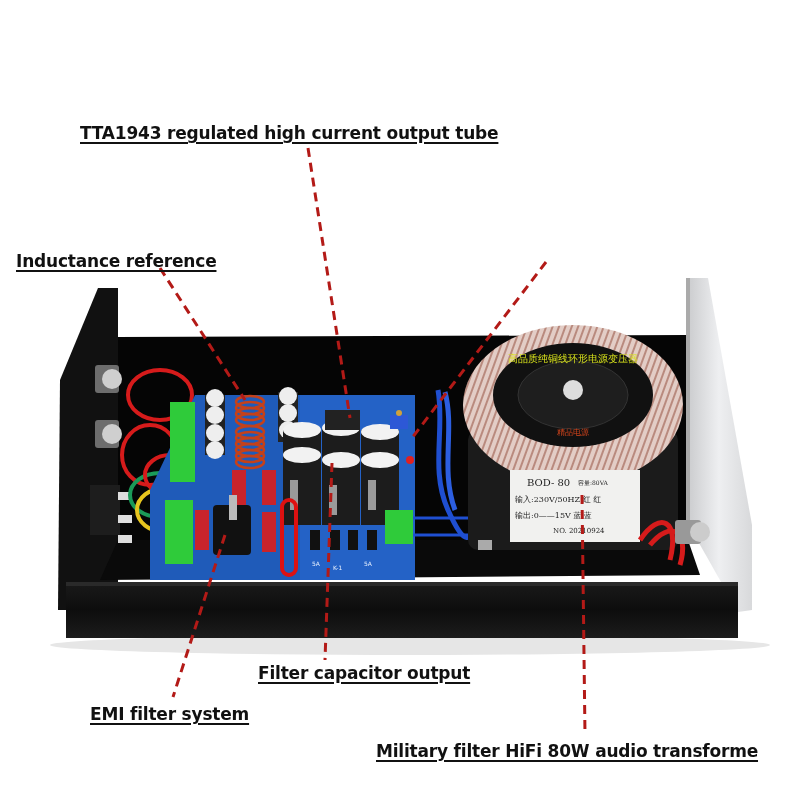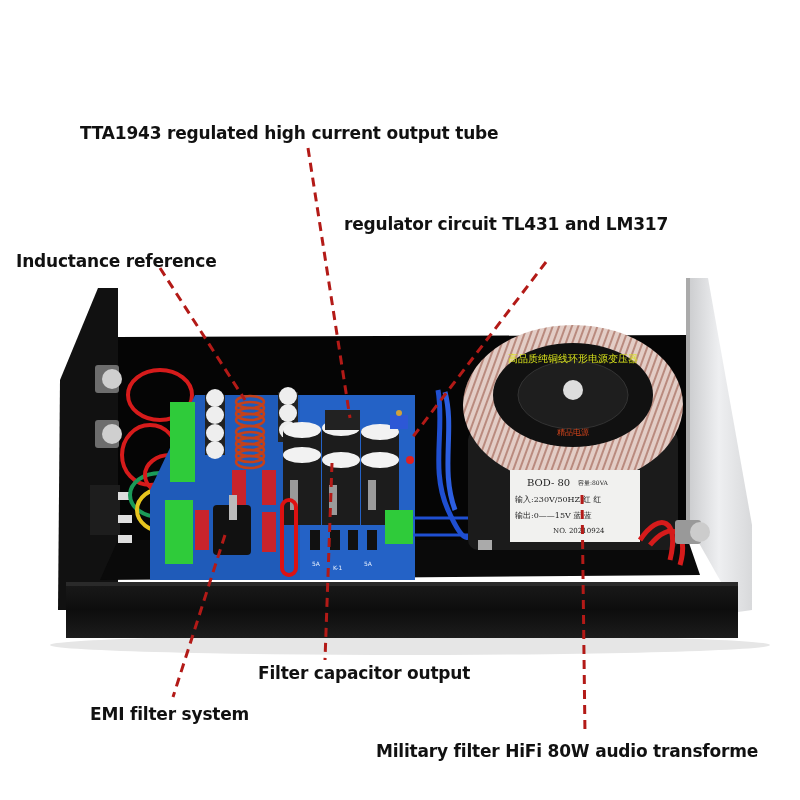--- a/index.html
+++ b/index.html
@@ -12,21 +12,21 @@
   .stage { position: absolute; inset: 0; }
   .label {
     position: absolute;
     font-weight: bold;
     font-size: 17px;
     line-height: 22px;
     color: #111111;
     white-space: nowrap;
     letter-spacing: -0.2px;
   }
-  .label span { display: block; text-underline-offset: 3px; text-decoration-thickness: 2px; }
+  .label span { display: block; text-decoration: underline; text-underline-offset: 3px; text-decoration-thickness: 2px; }
   svg { position: absolute; left: 0; top: 0; }
   .serial-text { font-family: "DejaVu Serif", serif; }
 </style>
 </head>
 <body>
 
 <div class="stage">
 <svg width="800" height="800" viewBox="0 0 800 800">
   <defs>
     <linearGradient id="alu" x1="0" x2="1">
@@ -210,21 +210,20 @@
     <line x1="225" y1="535" x2="173" y2="697"></line>
     <line x1="582" y1="495" x2="585" y2="735"></line>
   </g>
 </svg>
 </div>
 
 <div class="label" style="left:80px; top:122px;">
   <span>TTA1943 regulated high current output tube</span>
 </div>
 <div class="label" style="left:344px; top:213px;">
-  <span>regulator circuit TL431 and LM317</span>
 </div>
 <div class="label" style="left:16px; top:250px;">
   <span>Inductance reference</span>
 </div>
 <div class="label" style="left:258px; top:662px;">
   <span>Filter capacitor output</span>
 </div>
 <div class="label" style="left:90px; top:703px;">
   <span>EMI filter system</span>
 </div>

